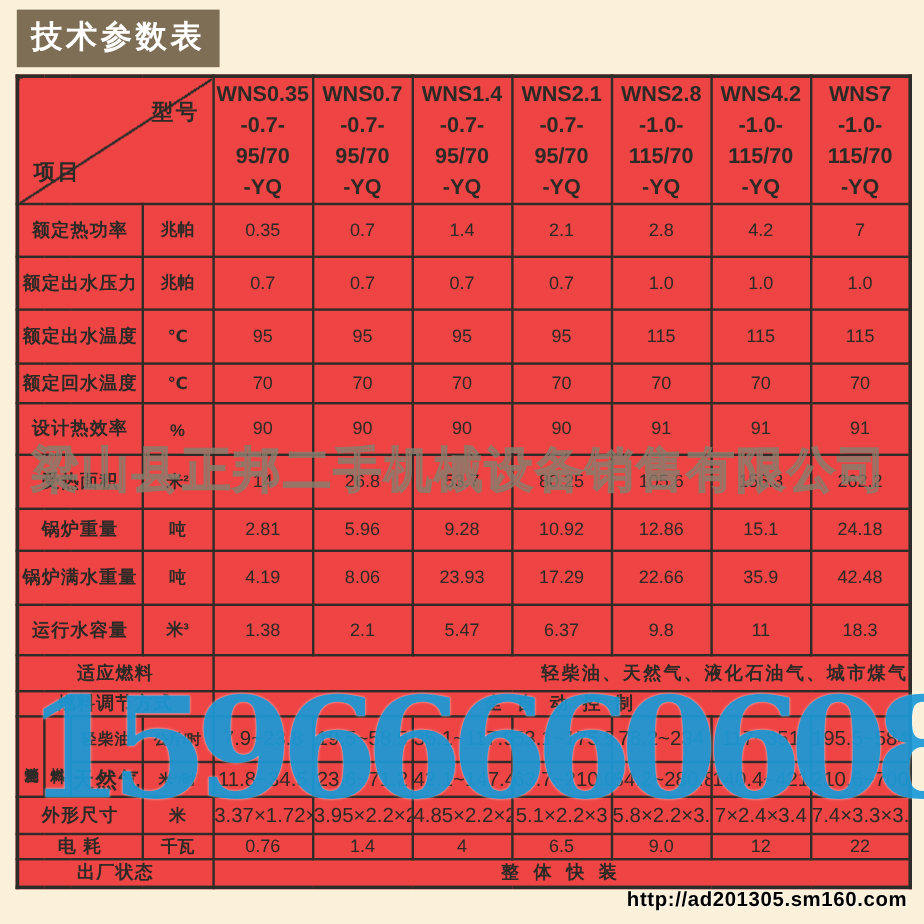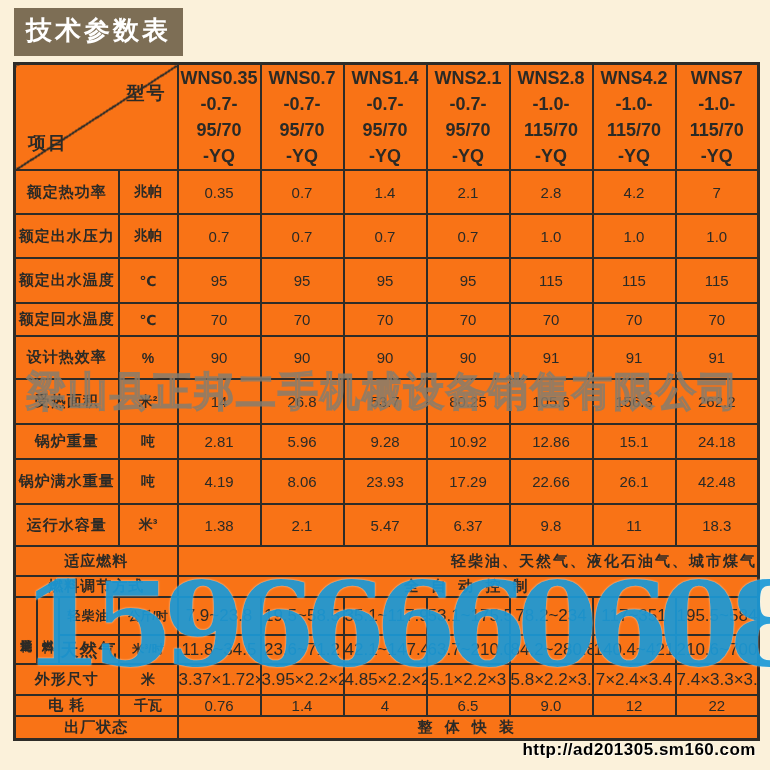--- a/index.html
+++ b/index.html
@@ -1,21 +1,21 @@
 <!DOCTYPE html>
 <html><head>
 <meta charset="utf-8">
 <style>
   html,body{margin:0;padding:0;}
   body{width:770px;height:770px;position:relative;overflow:hidden;
        background:#fbf1da;font-family:"Liberation Sans","DejaVu Sans",sans-serif;}
   .title-box{position:absolute;left:14px;top:8px;background:#7d6e55;color:#fff;
        font-size:26px;font-weight:bold;padding:5px 12px 8px 12px;letter-spacing:3px;}
   table.spec{position:absolute;left:13px;top:62px;width:744px;border-collapse:collapse;
-       table-layout:fixed;background:#f97316;}
+       table-layout:fixed;background:#ef4444;}
   table.spec td{border:2px solid #2e2c28;text-align:center;vertical-align:middle;
        color:#2b2a26;padding:0;overflow:hidden;}
   table.spec{border:3px solid #2e2c28;}
   .corner{position:relative;background:
        linear-gradient(to bottom right, transparent calc(50% - 1px), #2e2c28 calc(50% - 1px),
        #2e2c28 calc(50% + 1px), transparent calc(50% + 1px));}
   .corner .tr{position:absolute;right:10px;top:16px;font-weight:bold;font-size:18px;letter-spacing:2px;}
   .corner .bl{position:absolute;left:12px;bottom:14px;font-weight:bold;font-size:18px;letter-spacing:2px;}
   td.model{font-size:18px;font-weight:bold;white-space:pre-line;line-height:1.45;}
   td.lbl{font-weight:bold;font-size:15px;letter-spacing:1px;}
@@ -169,21 +169,21 @@
   </tr>
 
   <tr style="height:45px">
     <td colspan="3" class="lbl">锅炉满水重量</td>
     <td class="unit">吨</td>
     <td class="val">4.19</td>
     <td class="val">8.06</td>
     <td class="val">23.93</td>
     <td class="val">17.29</td>
     <td class="val">22.66</td>
-    <td class="val">26.1</td>
+    <td class="val">35.9</td>
     <td class="val">42.48</td>
   </tr>
 
   <tr style="height:42px">
     <td colspan="3" class="lbl">运行水容量</td>
     <td class="unit">米³</td>
     <td class="val">1.38</td>
     <td class="val">2.1</td>
     <td class="val">5.47</td>
     <td class="val">6.37</td>

